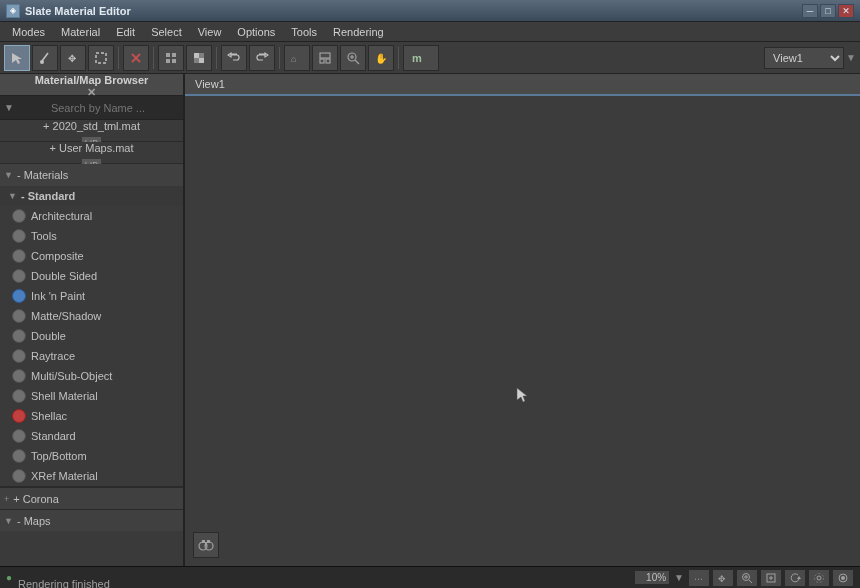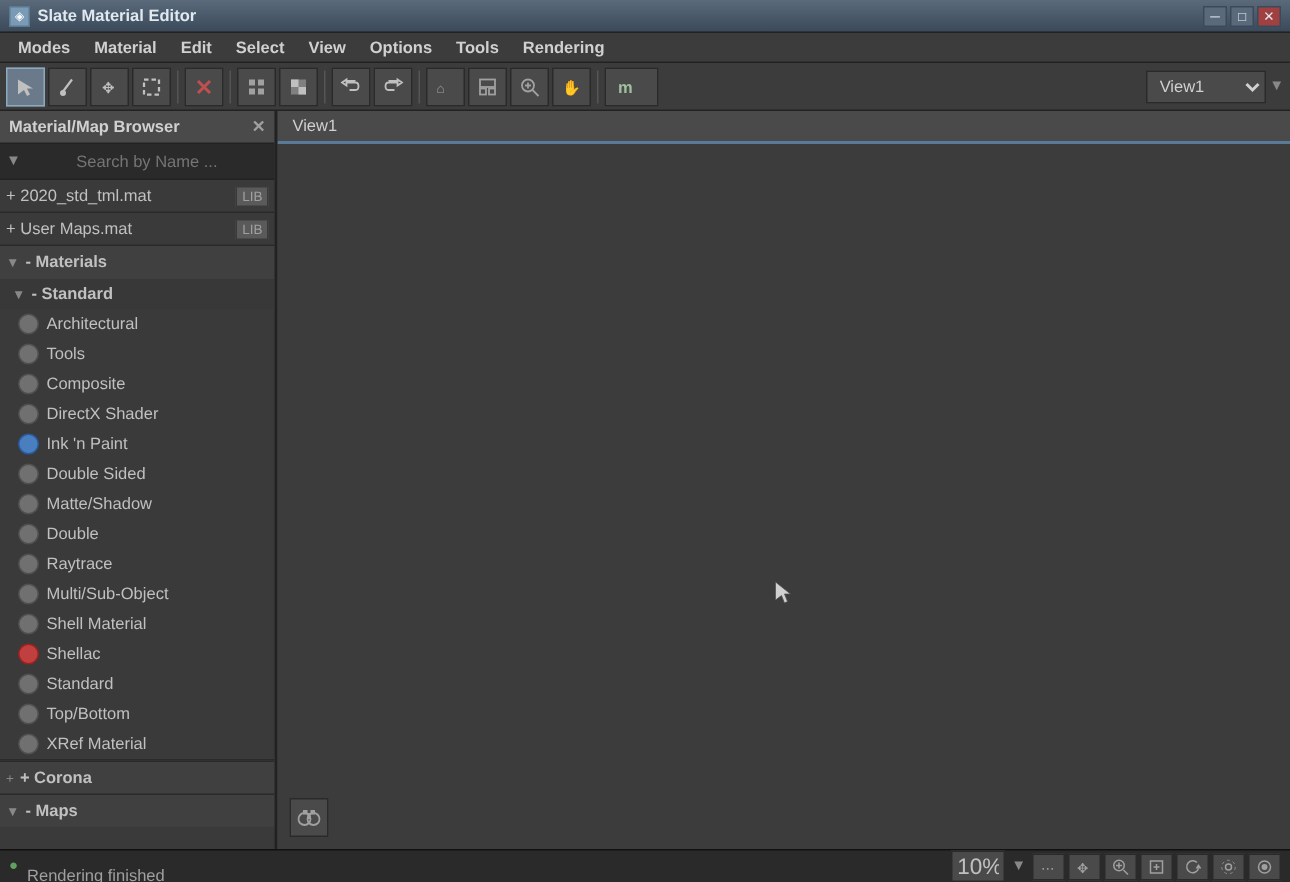--- a/index.html
+++ b/index.html
@@ -72,21 +72,20 @@
       display: flex;
       align-items: center;
       padding: 0 4px;
       border-bottom: 1px solid #222;
     }
     .menu-item {
       padding: 2px 8px;
       color: #d0d0d0;
       font-size: 11px;
       cursor: pointer;
-      font-weight: bold;
     }
 
     
     #toolbar {
       width: 100%;
       height: 32px;
       background: #3c3c3c;
       display: flex;
       align-items: center;
       padding: 2px 4px;
@@ -150,20 +149,21 @@
 
     
     #panel-header {
       height: 22px;
       background: #4a4a4a;
       border-bottom: 1px solid #222;
       display: flex;
       align-items: center;
       justify-content: space-between;
       padding: 0 6px;
+      flex-direction: column;
     }
     #panel-title {
       font-size: 11px;
       color: #d0d0d0;
       font-weight: bold;
     }
     #panel-close {
       color: #a0a0a0;
       cursor: pointer;
       font-size: 11px;
@@ -196,20 +196,21 @@
 
     
     .mat-file {
       height: 22px;
       background: #3a3a3a;
       border-bottom: 1px solid #2a2a2a;
       display: flex;
       align-items: center;
       padding: 0 4px;
       gap: 4px;
+      flex-direction: column;
     }
     .mat-file-name {
       flex: 1;
       font-size: 11px;
       color: #c0c0c0;
     }
     .mat-lib-badge {
       background: #5a5a5a;
       border: 1px solid #3a3a3a;
       color: #a0a0a0;
@@ -242,21 +243,21 @@
       background: #404040;
       display: flex;
       align-items: center;
       padding: 0 4px;
       gap: 4px;
       cursor: pointer;
     }
     .tree-group-label {
       font-size: 11px;
       color: #c0c0c0;
-      font-weight: bold;
+      font-weight: normal;
     }
     .tree-collapse {
       color: #888;
       font-size: 9px;
     }
 
     .tree-subgroup-header {
       height: 20px;
       background: #383838;
       display: flex;
@@ -382,21 +383,21 @@
     }
     #status-right {
       display: flex;
       align-items: center;
       gap: 4px;
     }
     #zoom-display {
       background: #4a4a4a;
       border: 1px solid #2a2a2a;
       color: #c0c0c0;
-      font-size: 15px;
+      font-size: 10px;
       width: 36px;
       text-align: right;
       padding: 1px 3px;
     }
     .status-btn {
       width: 22px;
       height: 18px;
       background: #4a4a4a;
       border: 1px solid #2a2a2a;
       color: #a0a0a0;
@@ -594,29 +595,25 @@
           <div class="tree-item">
             <div class="tree-item-icon gray"></div>
             <span class="tree-item-label">Tools</span>
           </div>
           <div class="tree-item">
             <div class="tree-item-icon gray"></div>
             <span class="tree-item-label">Composite</span>
           </div>
           <div class="tree-item">
             <div class="tree-item-icon gray"></div>
-            <span class="tree-item-label">DirectX Shader</span>
+            <span class="tree-item-label">Double Sided</span>
           </div>
           <div class="tree-item">
             <div class="tree-item-icon blue"></div>
             <span class="tree-item-label">Ink 'n Paint</span>
-          </div>
-          <div class="tree-item">
-            <div class="tree-item-icon gray"></div>
-            <span class="tree-item-label">Double Sided</span>
           </div>
           <div class="tree-item">
             <div class="tree-item-icon gray"></div>
             <span class="tree-item-label">Matte/Shadow</span>
           </div>
           <div class="tree-item">
             <div class="tree-item-icon gray"></div>
             <span class="tree-item-label">Double</span>
           </div>
           <div class="tree-item">

